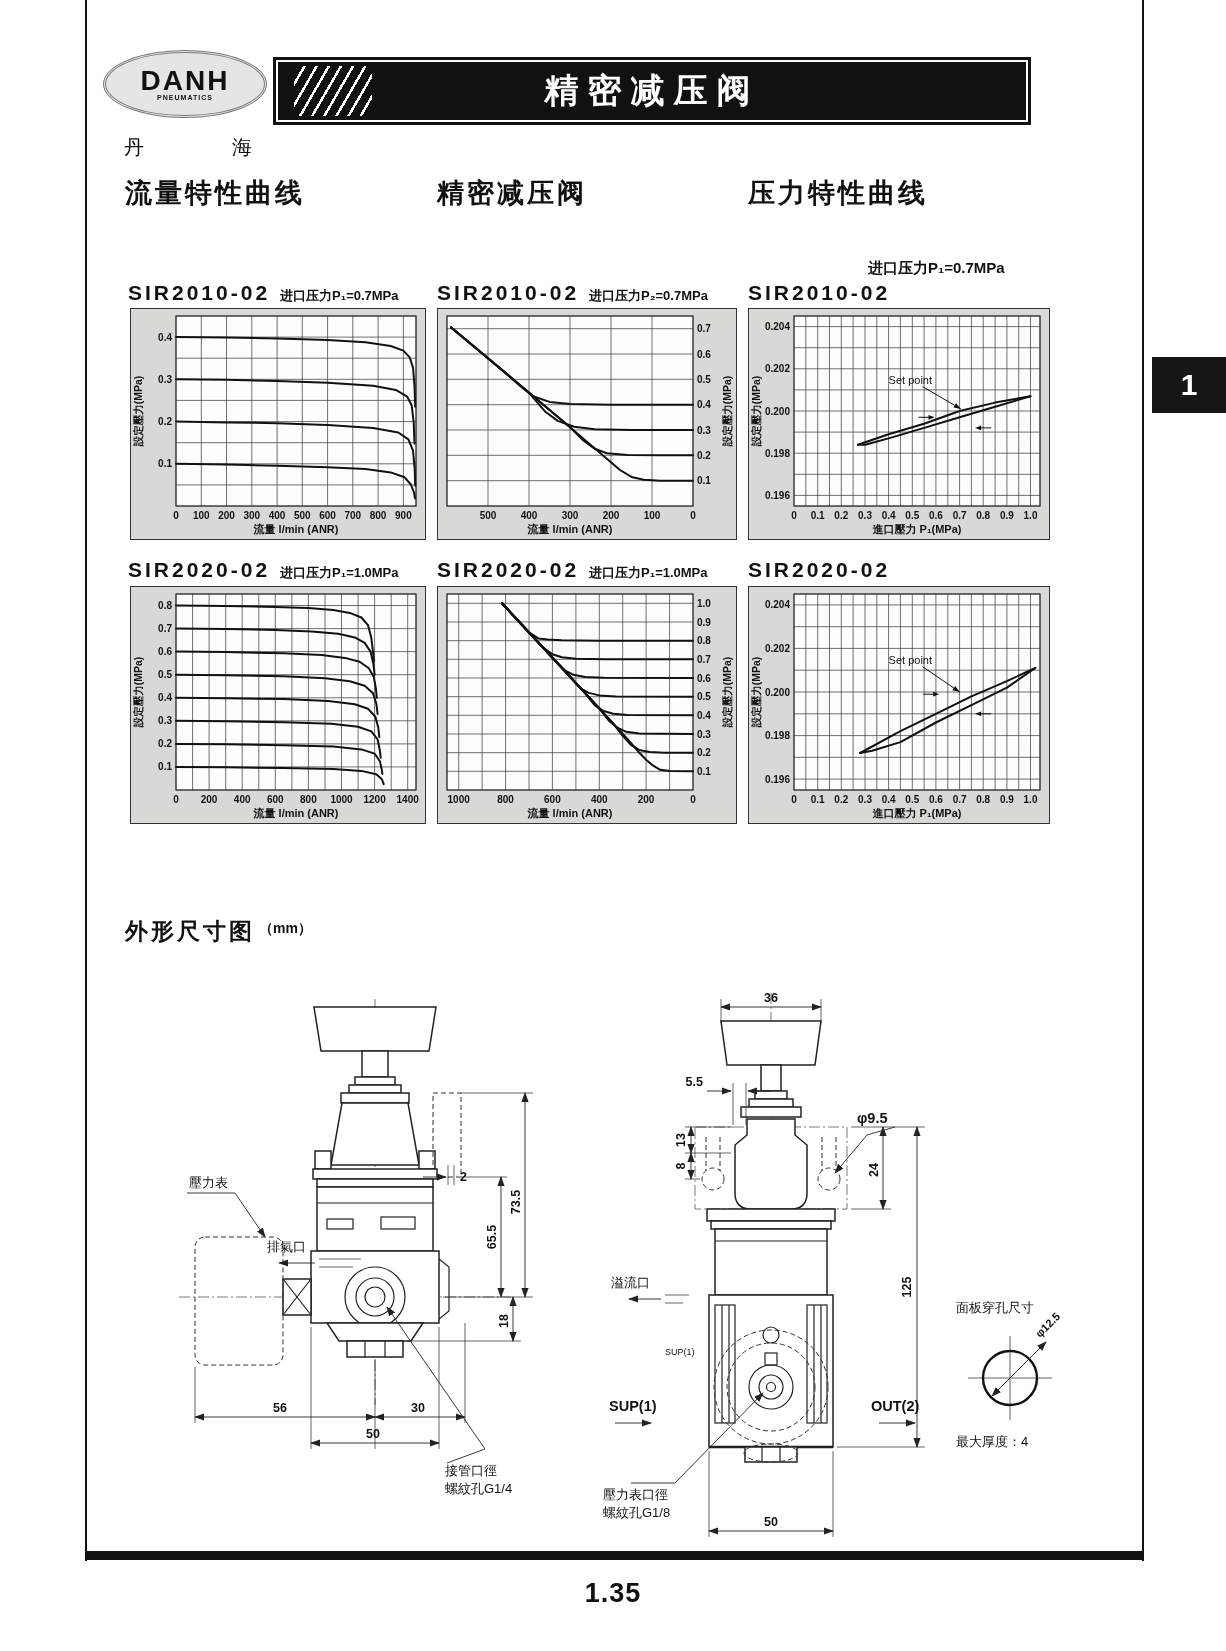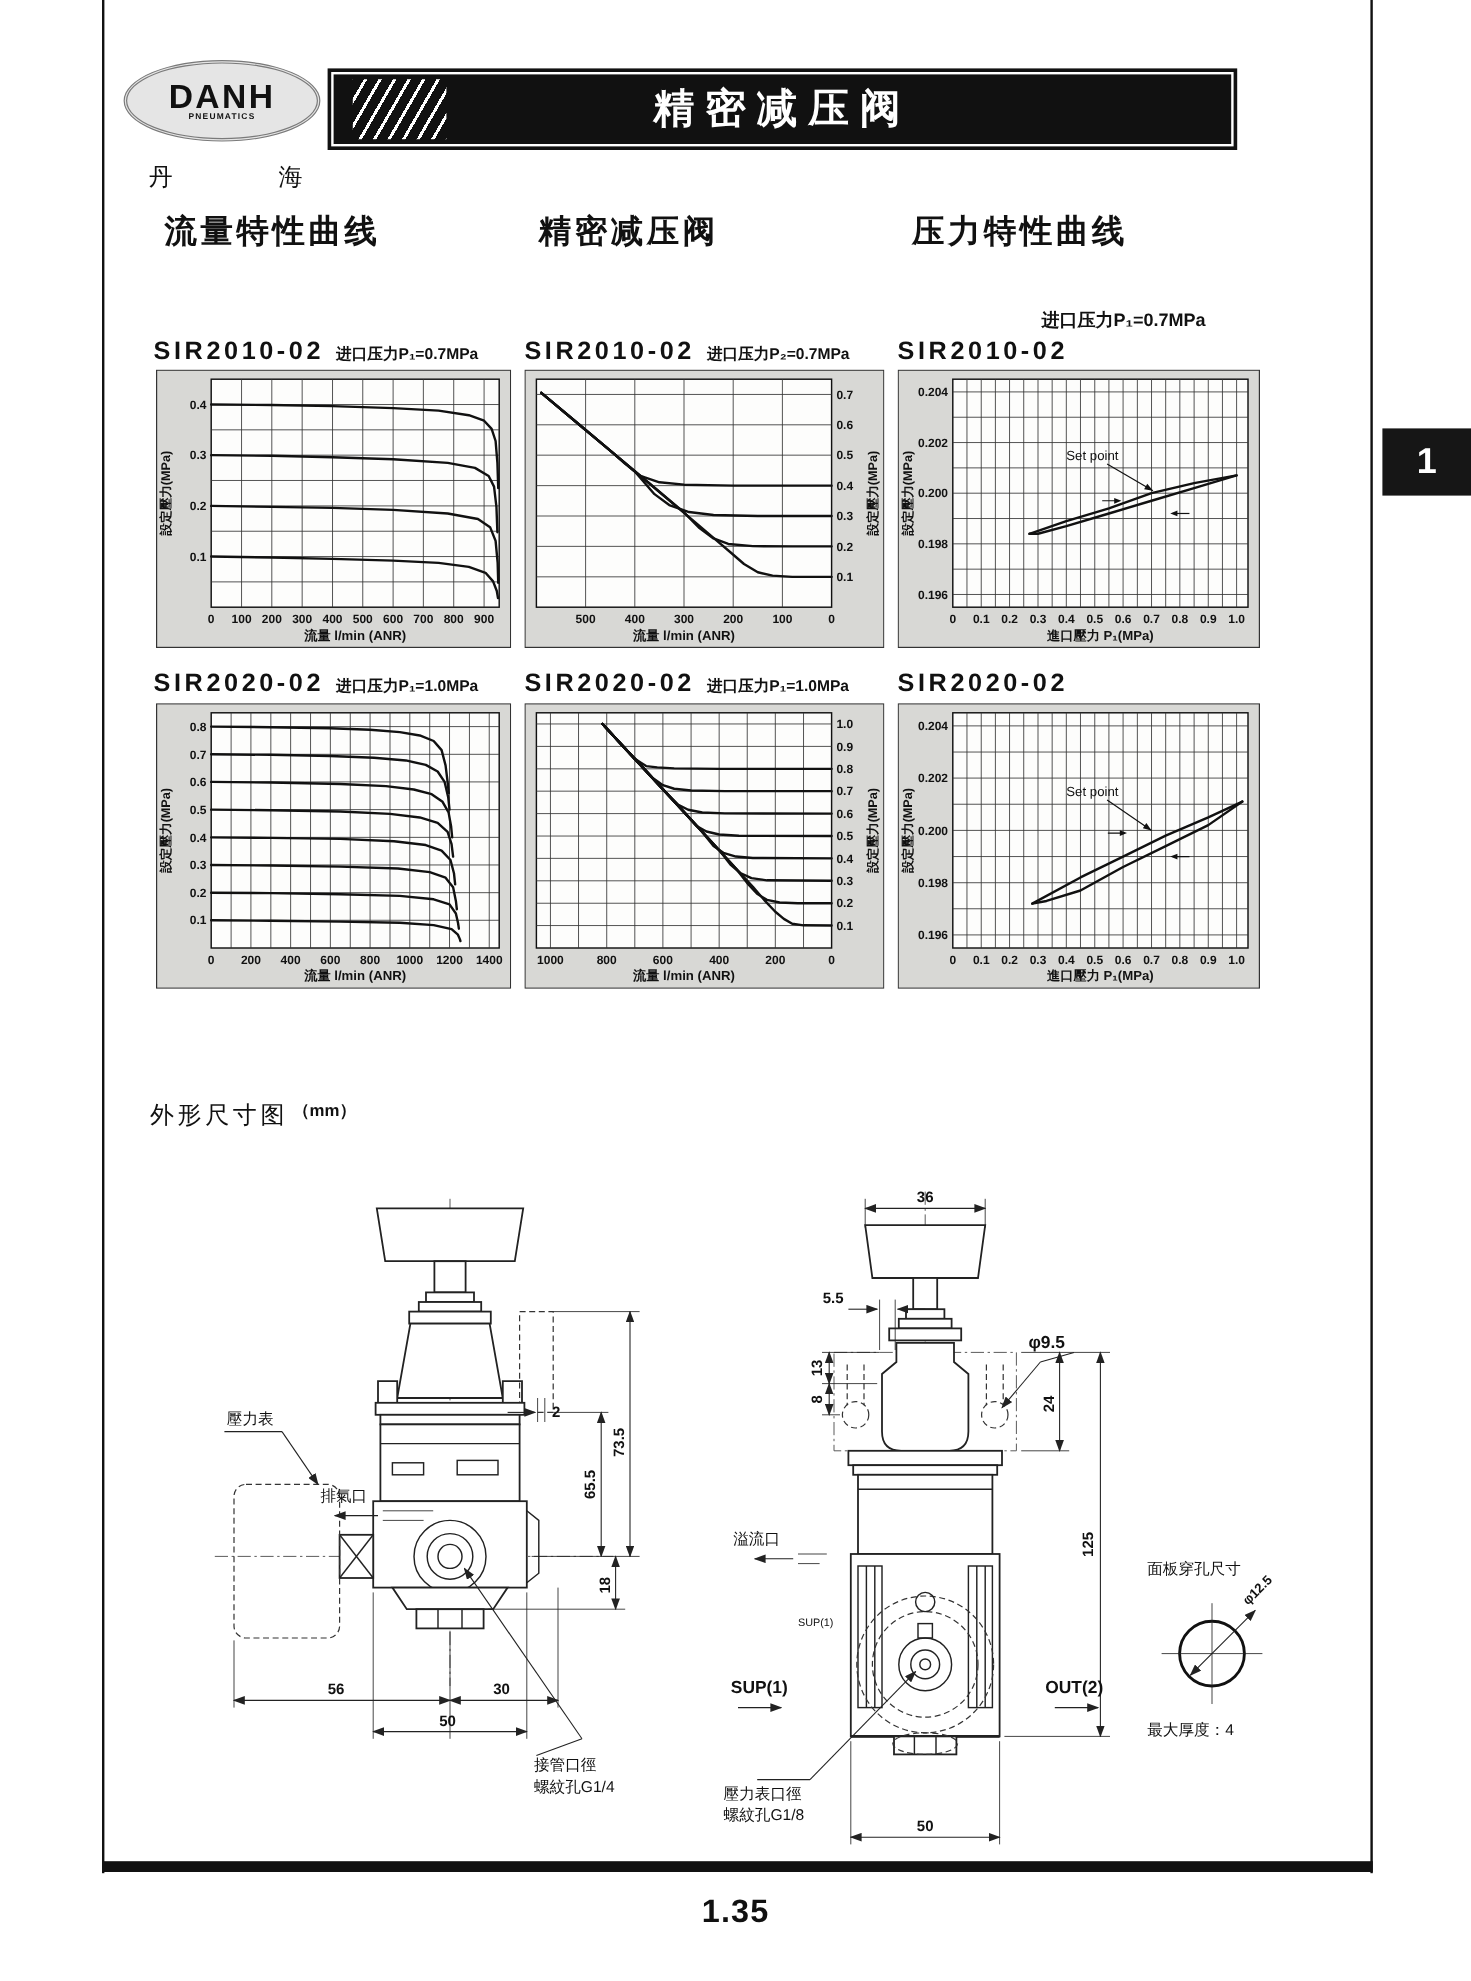--- a/index.html
+++ b/index.html
@@ -19,32 +19,32 @@
   .logo-name{font-size:28px;font-weight:bold;letter-spacing:2px;line-height:26px;}
   .logo-sub{font-size:7px;font-weight:bold;letter-spacing:1px;}
   .logo-cn{margin-top:16px;font-size:20px;letter-spacing:34px;padding-left:24px;white-space:nowrap;}
   .title-bar{position:absolute;left:273px;top:57px;width:758px;height:68px;background:#111;}
   .title-inner{position:absolute;left:3px;top:3px;right:3px;bottom:3px;border:2px solid #fff;
                background:#111;display:flex;align-items:center;justify-content:center;}
   .title-stripes{position:absolute;left:16px;top:4px;bottom:4px;width:78px;
                  background:repeating-linear-gradient(120deg,transparent 0 8px,#fff 8px 10.5px);}
   .title-text{color:#fff;font-size:34px;font-weight:bold;letter-spacing:9px;}
   
-  .sec-title{position:absolute;font-size:27px;font-weight:600;letter-spacing:3px;white-space:nowrap;margin-left:12px;}
+  .sec-title{position:absolute;font-size:27px;font-weight:600;letter-spacing:3px;white-space:nowrap;}
   .cond-block{position:absolute;left:868px;top:210px;font-size:15px;line-height:23px;
               font-weight:600;white-space:pre;}
   
   .ct{position:absolute;white-space:nowrap;}
   .ct .model{font-size:21px;font-weight:600;letter-spacing:3px;}
   .ct .cond{font-size:13px;font-weight:600;margin-left:10px;}
   .chart{position:absolute;}
   .chart svg{display:block;}
   
   .dim-sec-title{position:absolute;left:125px;top:916px;white-space:nowrap;}
-  .dim-sec-title .t{font-size:20px;font-weight:400;letter-spacing:3px;text-align:center;}
+  .dim-sec-title .t{font-size:23px;font-weight:700;letter-spacing:3px;text-align:center;}
   .dim-sec-title .u{font-size:14px;font-weight:600;vertical-align:6px;margin-left:4px;}
   .draw{position:absolute;margin-top:12px;}
   svg .solid{fill:#fff;stroke:#222;stroke-width:1.5;}
   svg .ln{stroke:#222;stroke-width:1.2;fill:none;}
   svg .thin{stroke:#222;stroke-width:.7;fill:none;}
   svg .dim{stroke:#222;stroke-width:.9;fill:none;}
   svg .cl{stroke:#555;stroke-width:.8;fill:none;stroke-dasharray:11 3 2 3;}
   svg .dsh{stroke:#333;stroke-width:1;fill:none;stroke-dasharray:5 3;}
   svg text{fill:#111;font-family:"Liberation Sans","DejaVu Sans",sans-serif;}
   svg .dimtxt{font-size:12.5px;font-weight:bold;}

